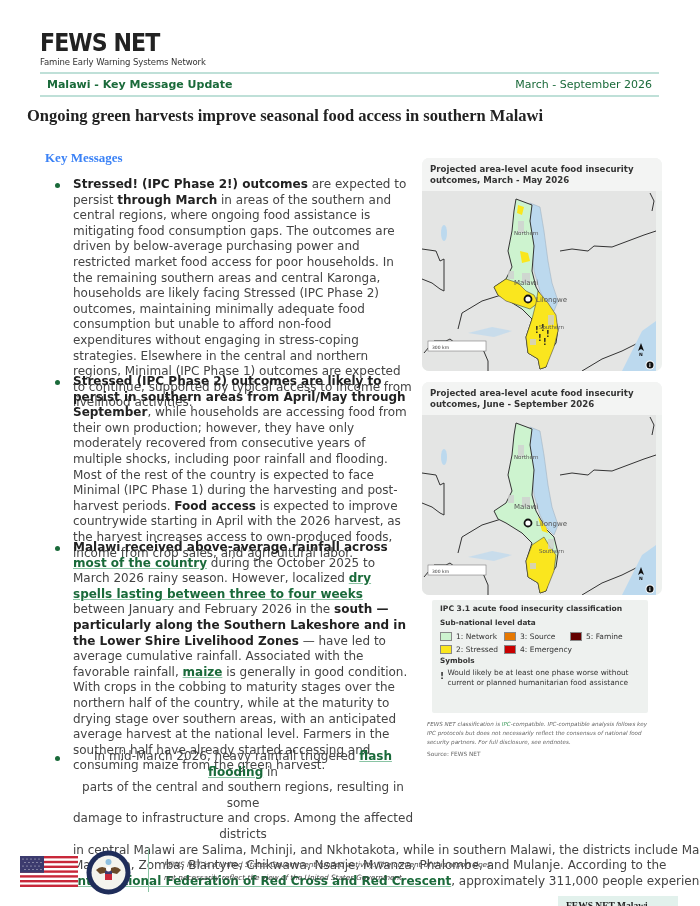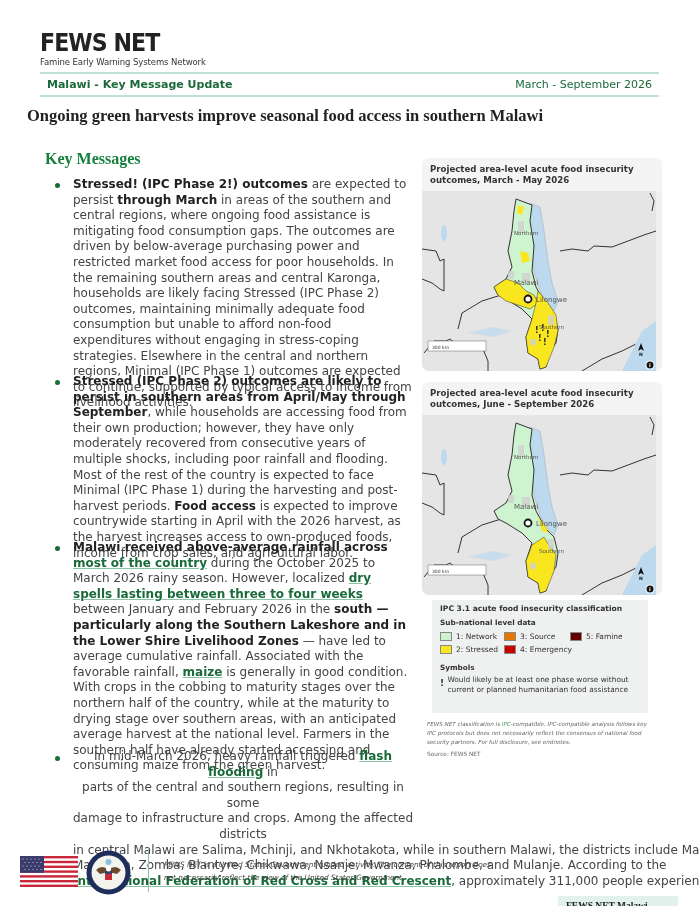--- a/index.html
+++ b/index.html
@@ -11,21 +11,21 @@
   .logo-sub { font-size: 8.5px; color: #333; margin-top: 1px; letter-spacing: -0.1px; }
 
   .bar { position: absolute; left: 40px; width: 619px; height: 2px; background: #bfe0d8; }
   .bar.top { top: 72px; }
   .bar.bottom { top: 95px; }
   .subhead-left { position: absolute; left: 47px; top: 78px; font-size: 11px; font-weight: bold; color: #1a6a3a; }
   .subhead-right { position: absolute; right: 48px; top: 78px; font-size: 11px; color: #1a6a3a; }
 
   .main-title { position: absolute; left: 0; width: 570px; top: 106px; text-align: center; font-family: "Liberation Serif", serif; font-weight: bold; font-size: 16.5px; color: #222; }
 
-  .km-heading { position: absolute; left: 45px; top: 150px; font-family: "Liberation Serif", serif; font-weight: bold; font-size: 16px; color: #15803d; }
+  .km-heading { position: absolute; left: 45px; top: 150px; font-family: "Liberation Serif", serif; font-weight: bold; font-size: 13px; color: #3b82f6; }
 
   .msg { position: absolute; left: 73px; font-size: 12px; line-height: 15.6px; color: #444; width: 340px; }
   .msg b { color: #222; }
   .msg a { color: #1a6a3a; font-weight: bold; text-decoration: underline; text-decoration-color: #8ac4a4; }
   .bullet { position: absolute; left: 55px; width: 5px; height: 5px; border-radius: 50%; background: #1a6a3a; }
 
   .map-card { position: absolute; left: 422px; width: 240px; background: #eef1ef; border-radius: 7px; overflow: hidden; }
   .map-card .map-title { font-size: 8.6px; font-weight: bold; color: #333; padding: 6px 8px 5px 8px; line-height: 11px; background: #f3f4f3; }
   .map-card svg { display: block; }
 
@@ -200,21 +200,21 @@
   <div class="row">
     <div class="cell" style="width:64px">
       <span class="sw" style="background:#fae61e"></span>
       <span>2: Stressed</span>
     </div>
     <div class="cell">
       <span class="sw" style="background:#c80000"></span>
       <span>4: Emergency</span>
     </div>
   </div>
-  <div class="lg-sub" style="margin-top:7px">Symbols</div>
+  <div class="lg-sub" style="margin-top:0">Symbols</div>
   <div class="sym-row">
     <span class="sym-bang">!</span>
     <span class="sym-text">Would likely be at least one phase worse without current or planned humanitarian food assistance</span>
   </div>
 </div>
 
 <div class="disclaimer">
   <span>FEWS NET classification is </span><span class="ipc">IPC</span><span>-compatible. IPC-compatible analysis follows key IPC protocols but does not necessarily reflect the consensus of national food security partners. For full disclosure, see endnotes.</span>
 </div>
 <div class="source">Source: FEWS NET</div>

